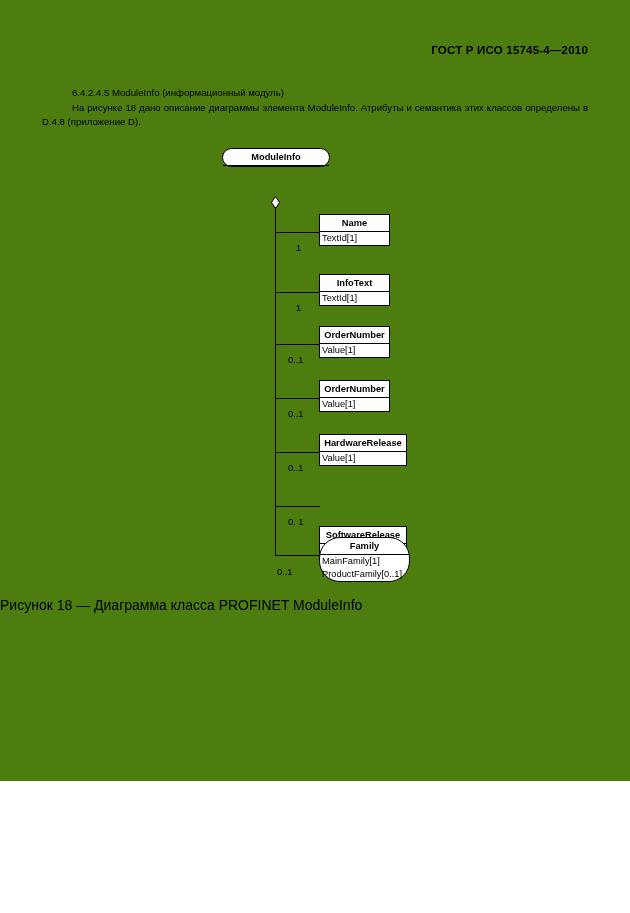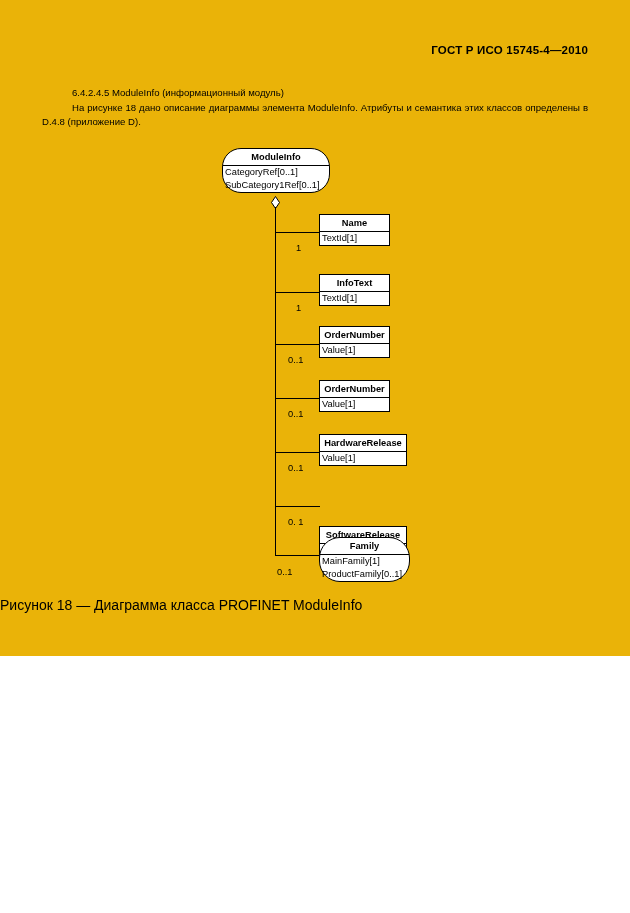--- a/index.html
+++ b/index.html
@@ -7,22 +7,22 @@
     padding: 0;
     background: #ffffff;
   }
   body {
     font-family: "Liberation Sans", sans-serif;
     color: #000000;
   }
   .page {
     position: relative;
     width: 630px;
-    height: 656px;
-    background: #eab308;
+    height: 781px;
+    background: #4d7c0f;
     overflow: hidden;
   }
 
   
   .doc-header {
     position: absolute;
     top: 44px;
     right: 42px;
     font-size: 11.5px;
     font-weight: bold;
@@ -135,24 +135,20 @@
 
   <div class="body-text">
     <p class="para-clause">6.4.2.4.5  ModuleInfo (информационный модуль)</p>
     <p class="para-body">На рисунке 18 дано описание диаграммы элемента ModuleInfo. Атрибуты и семантика этих классов определены в D.4.8 (приложение D).</p>
   </div>
 
   <div class="diagram">
 
     <div class="uml-box" style="left:222px; top:8px; width:108px;border-radius:19px;">
       <div class="uml-title">ModuleInfo</div>
-      <div class="uml-attrs">
-        <div class="uml-attr">CategoryRef[0..1]</div>
-        <div class="uml-attr">SubCategory1Ref[0..1]</div>
-      </div>
     </div>
 
     <div class="diamond" style="left:271px; top:55px;">
       <svg width="9" height="13" viewBox="0 0 9 13">
         <polygon points="4.5,0.5 8.5,6.5 4.5,12.5 0.5,6.5" fill="#ffffff" stroke="#000000" stroke-width="1"></polygon>
       </svg>
     </div>
 
     <div class="spine" style="left:275px; top:67px; height:348px;"></div>
 

